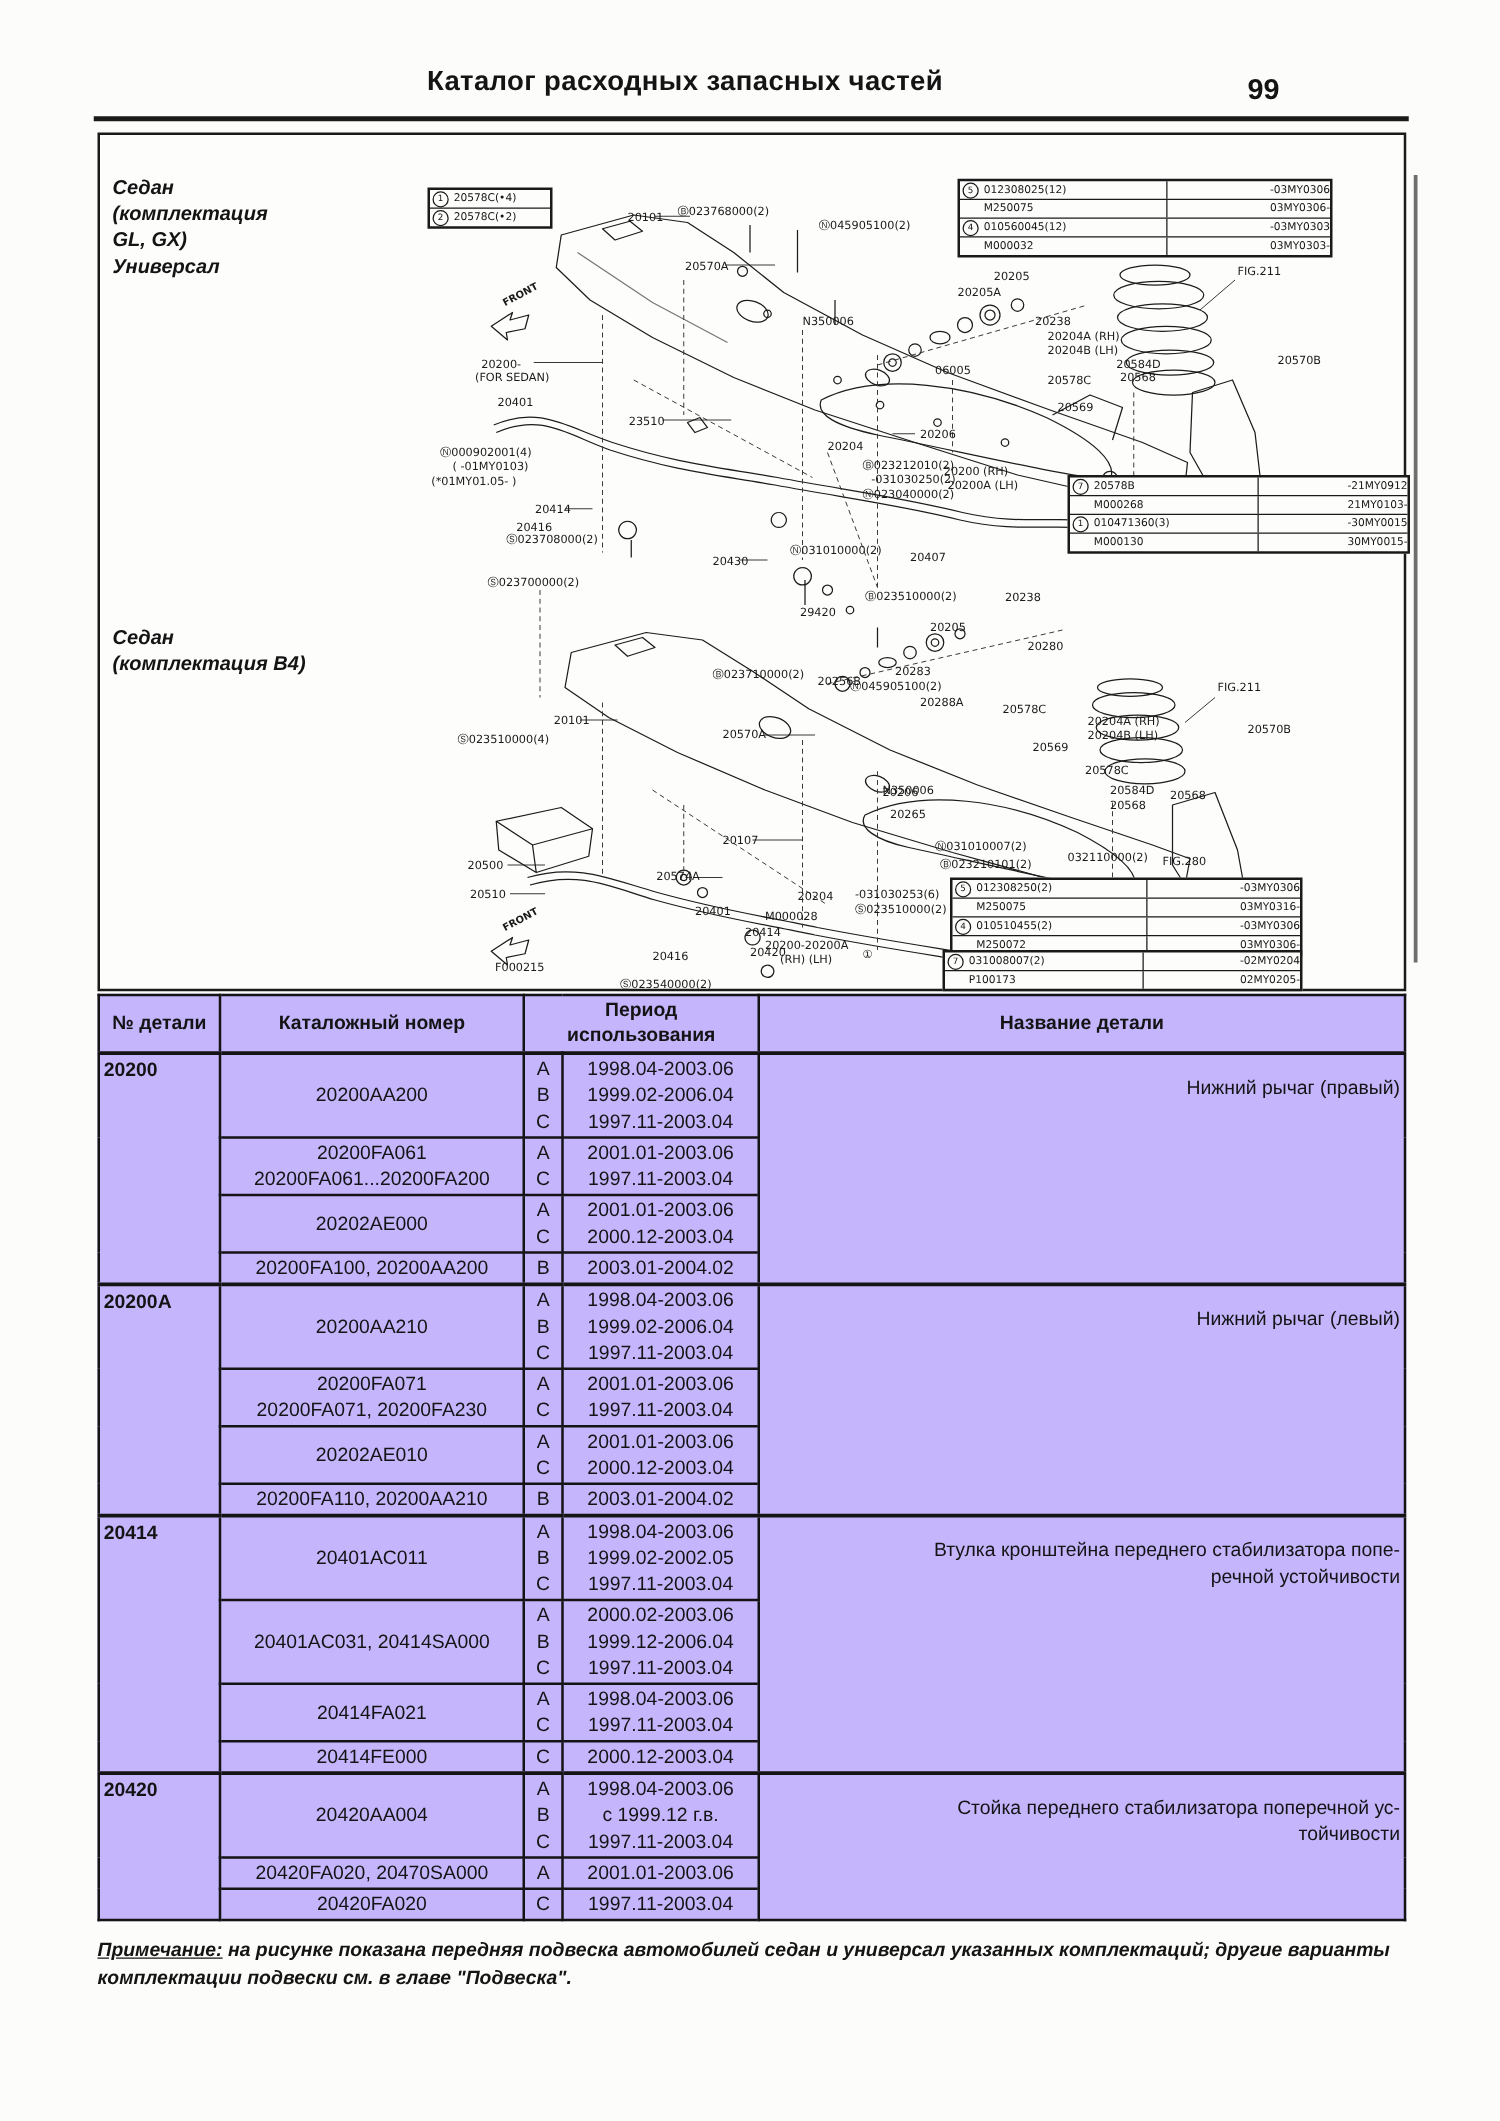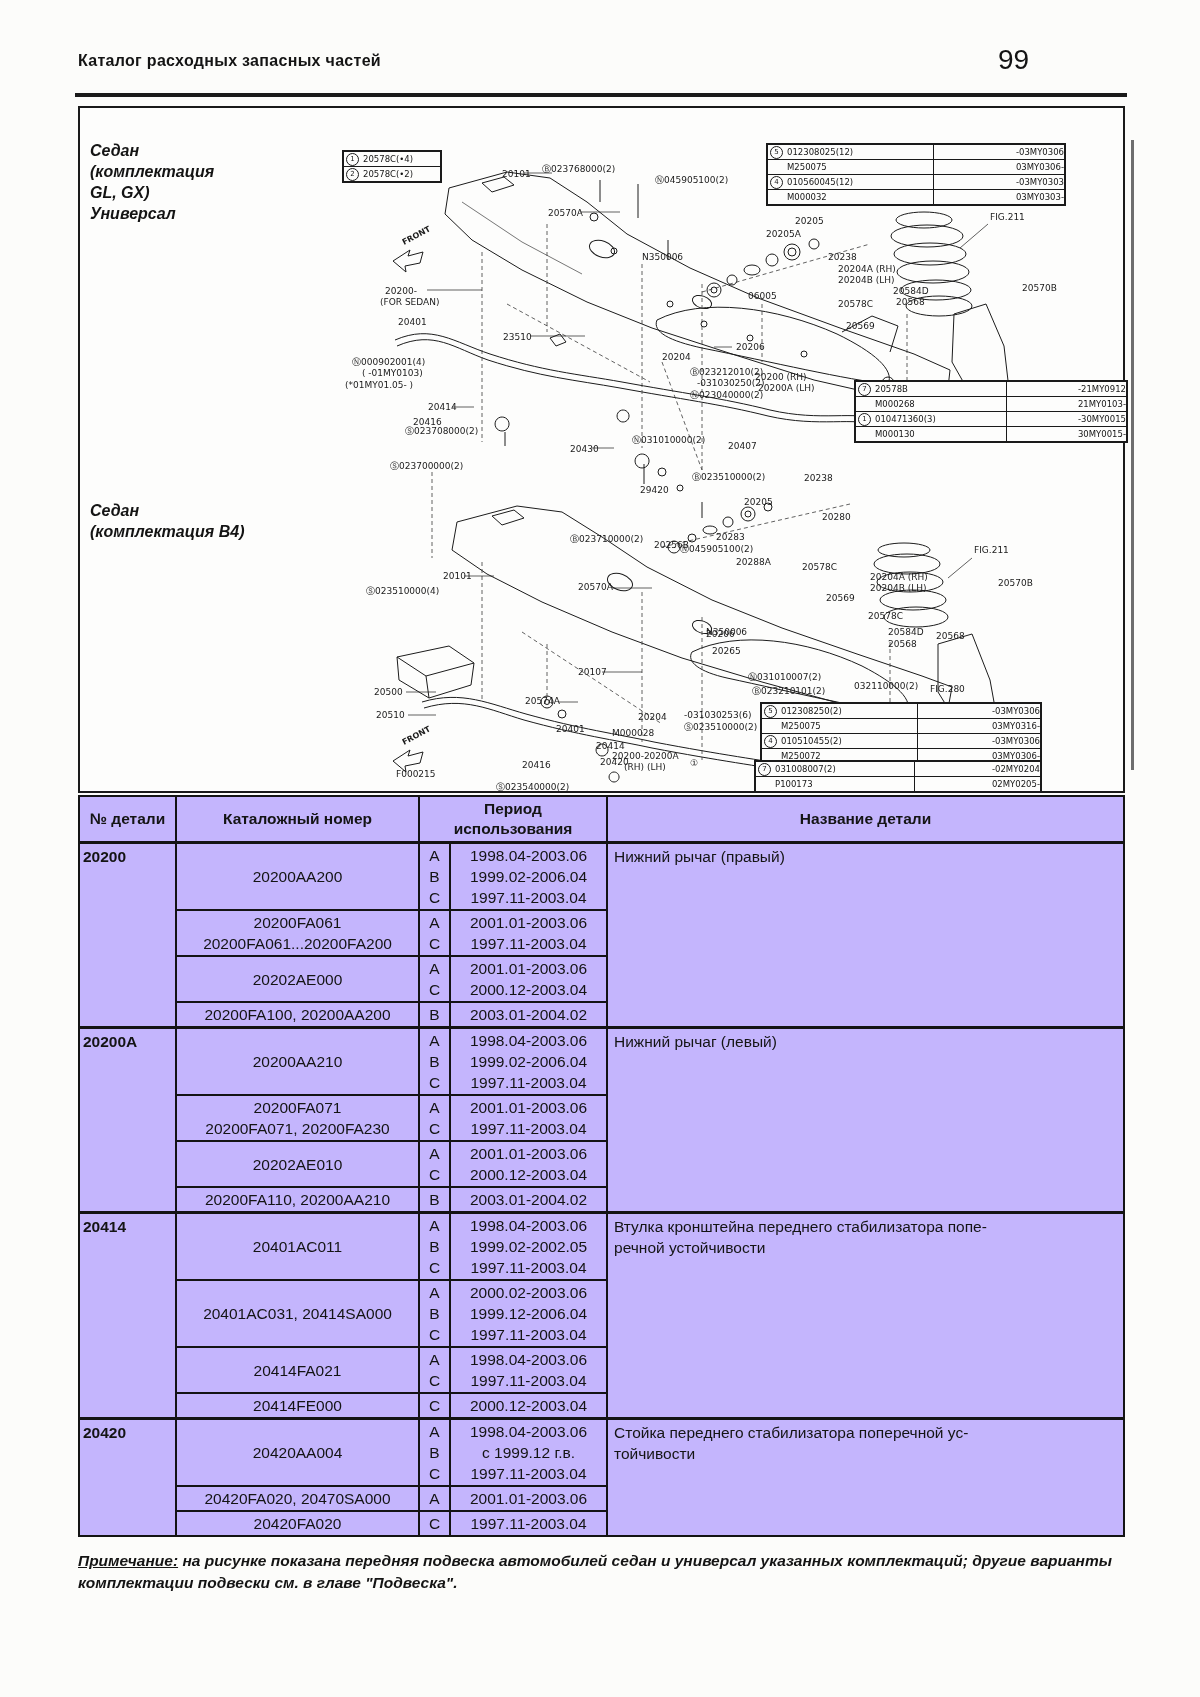--- a/index.html
+++ b/index.html
@@ -1,20 +1,20 @@
 <!DOCTYPE html>
 <html><head>
 <meta charset="utf-8">
 <style>
   html,body{margin:0;padding:0;background:#e9e9e6;}
   #page{position:relative;width:1200px;height:1697px;background:#fcfcfa;
         font-family:"Liberation Sans",sans-serif;color:#141414;overflow:hidden;}
-  .hdr-title{position:absolute;top:52px;left:78px;width:940px;text-align:left;
-             font-size:16px;font-weight:700;letter-spacing:.3px;}
-  .hdr-num{position:absolute;top:44px;left:998px;font-size:28px;font-weight:400;}
+  .hdr-title{position:absolute;top:52px;left:78px;width:940px;text-align:center;
+             font-size:22px;font-weight:700;letter-spacing:.3px;}
+  .hdr-num{position:absolute;top:58px;left:998px;font-size:23px;font-weight:700;}
   .hdr-rule{position:absolute;top:93px;left:75px;width:1052px;height:4px;background:#1a1a1a;}
   .mainbox{position:absolute;left:78px;top:106px;width:1043px;height:683px;border:2px solid #1a1a1a;background:#fdfdfc;}
   .titlebar{position:absolute;top:1px;left:1px;right:1px;height:22px;
             border:2px solid #1a1a1a;background:linear-gradient(#bdbdbd,#d2d2d2);
             font-weight:700;font-size:16px;line-height:21px;padding-left:12px;box-sizing:border-box;}
   .cap{position:absolute;font-style:italic;font-weight:700;font-size:16px;line-height:21px;white-space:pre-line;}
   .cap1{left:10px;top:32px;}
   .cap2{left:10px;top:392px;}
   .art{position:absolute;left:0;top:0;width:1043px;height:683px;}
   .dl{font-family:"DejaVu Sans",sans-serif;font-size:9px;fill:#1a1a1a;}
@@ -34,21 +34,21 @@
   
   table.parts{position:absolute;left:78px;top:795px;width:1045px;border-collapse:collapse;
               table-layout:fixed;font-size:15.5px;background:#c4b5fd;}
   .parts th{border:2px solid #141414;border-bottom:3px solid #141414;font-weight:700;
             font-size:15.5px;height:44px;padding:0;white-space:pre-line;line-height:20px;}
   .parts td{border:2px solid #141414;padding:1px 3px;line-height:21px;}
   td.numc{vertical-align:top;text-align:left;padding-top:2px;font-weight:bold;}
   td.cat{text-align:center;white-space:pre-line;vertical-align:middle;}
   td.let{text-align:center;white-space:pre-line;vertical-align:middle;padding:1px 0;}
   td.per{text-align:center;white-space:pre-line;vertical-align:middle;}
-  td.nam{vertical-align:top;text-align:left;white-space:pre-line;padding-left:6px;padding-top:2px;}
+  td.nam{vertical-align:top;text-align:right;white-space:pre-line;padding-left:6px;padding-top:16px;}
   tr.gs td{border-top:3px solid #141414;}
   .note{position:absolute;left:78px;top:1534px;width:1046px;font-size:15.5px;
         font-style:italic;font-weight:700;line-height:22px;margin-top:16px;}
   .note .u{text-decoration:underline;}
 </style>
 </head>
 <body>
 
 <div id="page">
 

